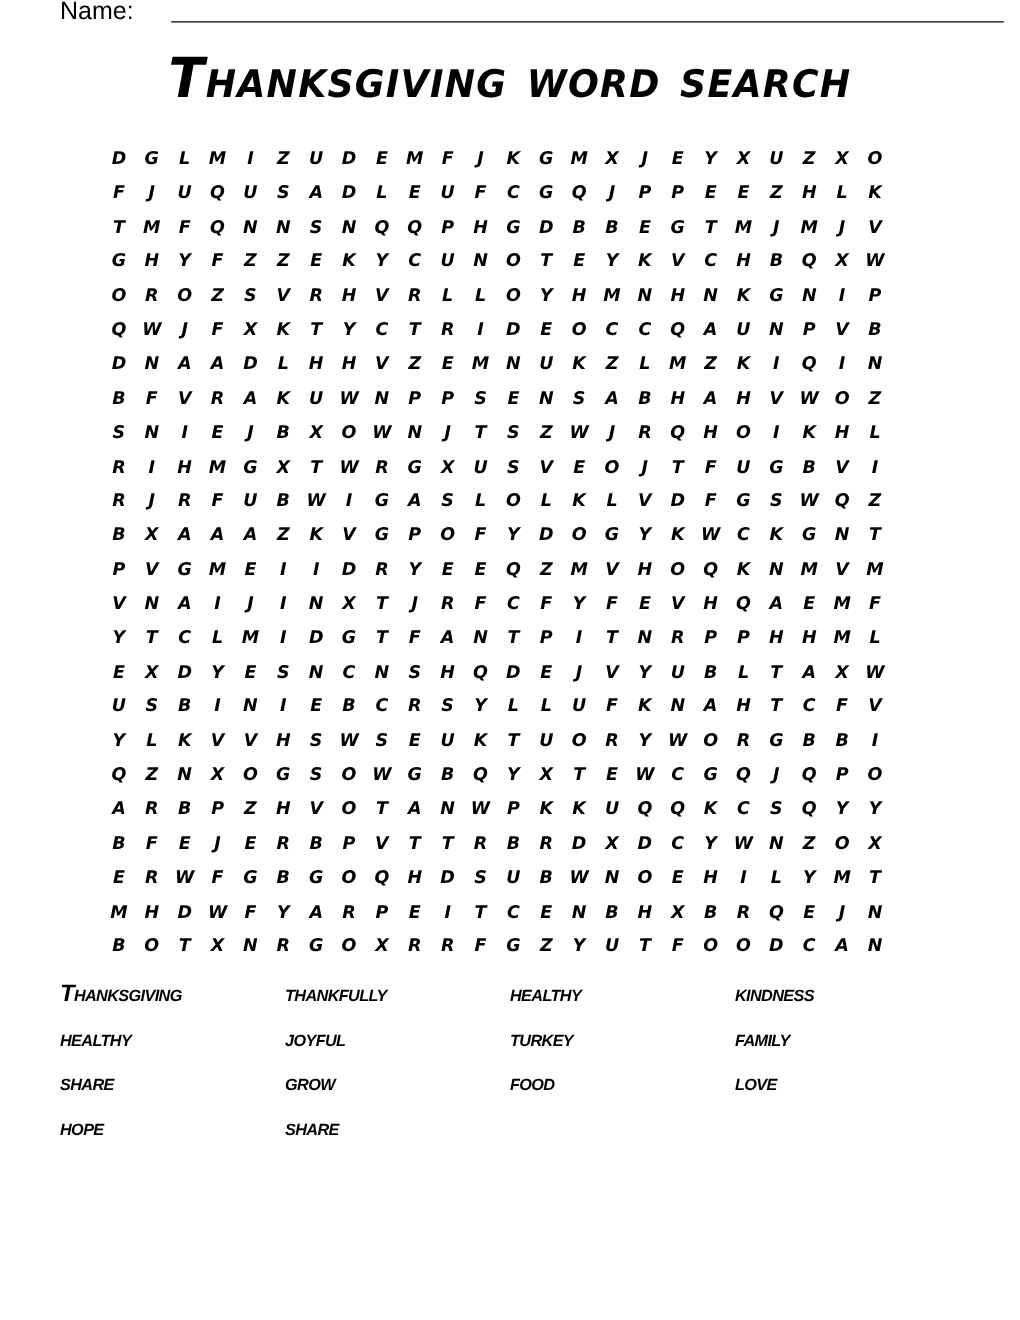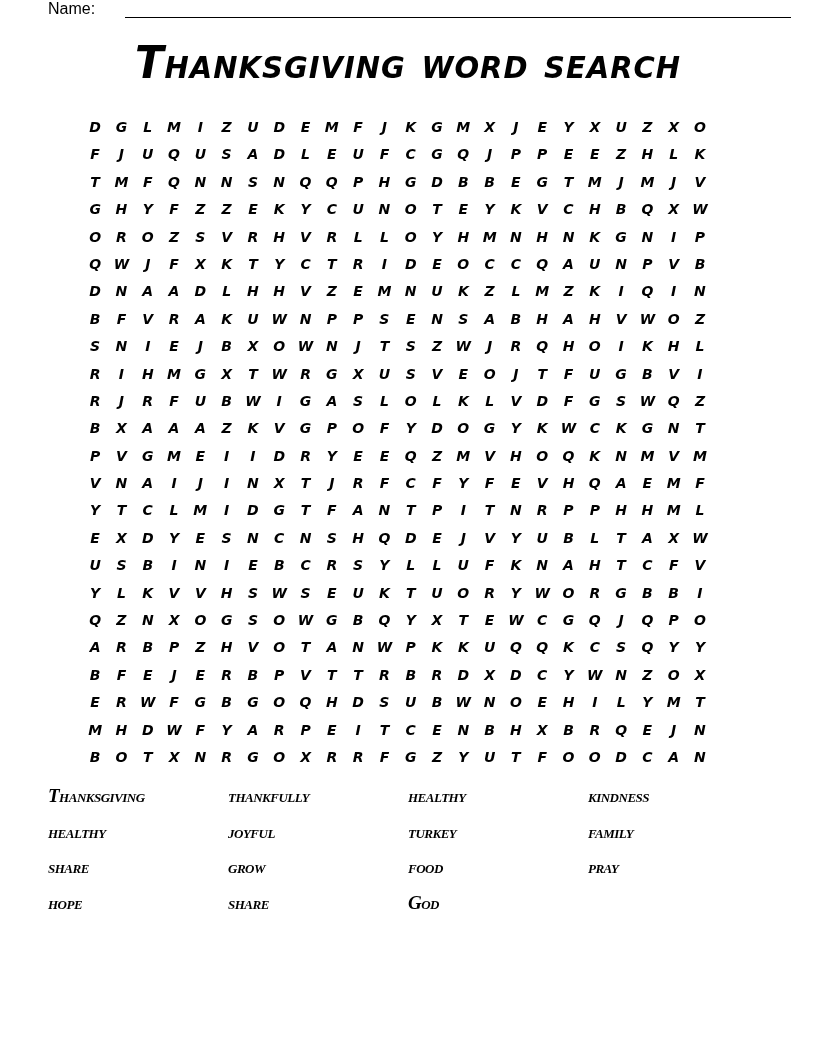--- a/index.html
+++ b/index.html
@@ -1,24 +1,24 @@
 <!DOCTYPE html>
 <html><head>
 <meta charset="utf-8">
 <style>
   html, body { margin: 0; padding: 0; background: #ffffff; }
   body { width: 816px; height: 1056px; position: relative; overflow: hidden; color: #000; }
-  .name-line { position: absolute; left: 48px; top: 0px; font-family: "Liberation Sans", sans-serif; font-size: 16px; display: flex; align-items: flex-end; gap: 24px; }
+  .name-line { position: absolute; left: 48px; top: 0px; font-family: "Liberation Sans", sans-serif; font-size: 20px; display: flex; align-items: flex-end; gap: 24px; }
   .name-label { line-height: 18px; }
   .name-blank { width: 666px; border-bottom: 1px solid #000; height: 15px; margin-left: 6px; }
   .title { position: absolute; left: 0; width: 816px; top: 38px; text-align: center; font-family: "DejaVu Sans", sans-serif; font-weight: bold; font-style: italic; font-size: 42px; letter-spacing: 1px; font-variant: small-caps; transform: scaleY(1.05); }
   .grid { position: absolute; left: 82px; top: 114px; display: grid; grid-template-columns: repeat(24, 26.3px); grid-auto-rows: 27.4px; }
   .cell { font-family: "DejaVu Sans", sans-serif; font-weight: bold; font-style: italic; font-size: 14px; text-align: center; line-height: 27.4px; }
   .words { position: absolute; left: 48px; top: 780px; display: grid; grid-template-columns: repeat(4, 180px); grid-auto-rows: 35.5px; }
-  .word { font-family: Liberation Serif, serif; font-weight: bold; font-style: italic; font-size: 19px; font-variant: small-caps; letter-spacing: -0.5px; line-height: 32px; }
+  .word { font-family: Liberation Sans, sans-serif; font-weight: bold; font-style: italic; font-size: 19px; font-variant: small-caps; letter-spacing: -0.5px; line-height: 32px; }
 </style>
 </head>
 <body>
 
 <div class="name-line">
   <span class="name-label">Name:</span>
   <span class="name-blank"></span>
 </div>
 
 <div class="title">Thanksgiving word search</div>
@@ -607,17 +607,16 @@
     <div class="word">thankfully</div>
     <div class="word">healthy</div>
     <div class="word">kindness</div>
     <div class="word">healthy</div>
     <div class="word">joyful</div>
     <div class="word">turkey</div>
     <div class="word">family</div>
     <div class="word">share</div>
     <div class="word">grow</div>
     <div class="word">food</div>
-    <div class="word">pray</div>
+    <div class="word">love</div>
     <div class="word">hope</div>
     <div class="word">share</div>
-    <div class="word">God</div>
   </div>
 
 </body></html>

